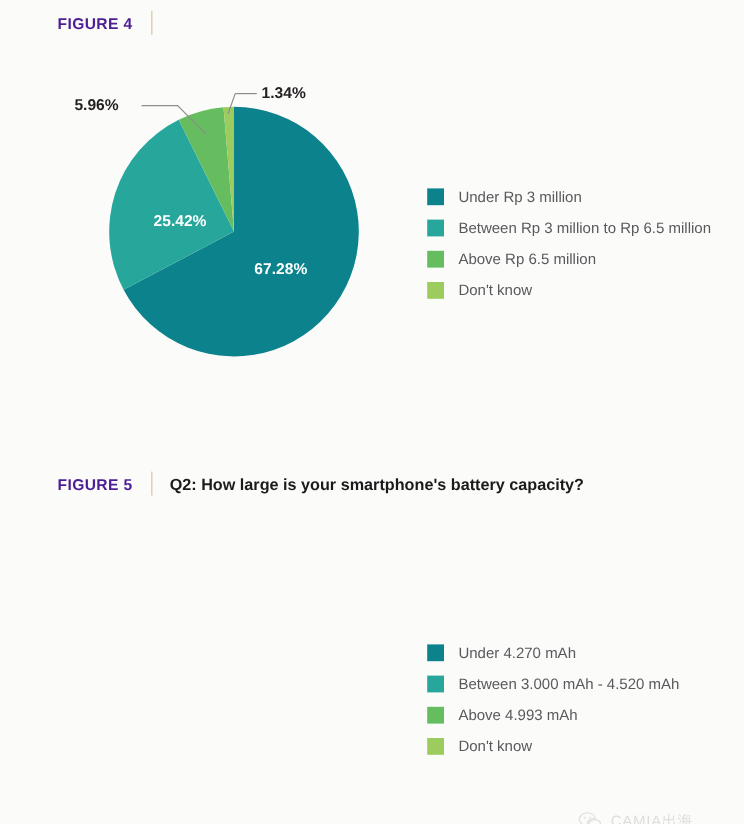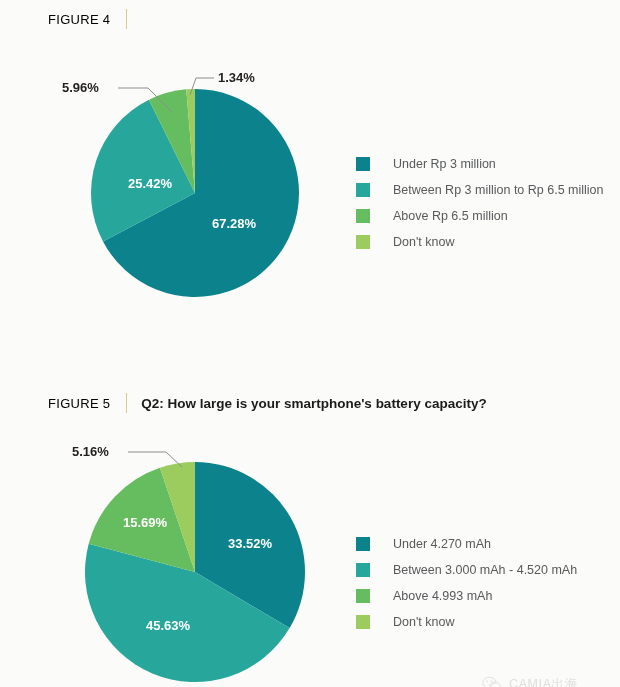--- a/index.html
+++ b/index.html
@@ -8,23 +8,23 @@
     width: 620px; height: 687px;
     background: #fbfbfa;
     font-family: "Liberation Sans", sans-serif;
     overflow: hidden;
   }
   .page { position: relative; width: 620px; height: 687px; background: #fbfbfa; }
 
   
   .fig-header { position: absolute; display: flex; align-items: center; height: 22px; }
   .fig-tag {
-    color: #000000;
+    color: #4c1d95;
     font-size: 13px;
-    font-weight: 400;
+    font-weight: 700;
     letter-spacing: .3px;
     white-space: nowrap;
     padding-left: 38px;
   }
   .fig-divider {
     width: 1px;
     height: 20px;
     background: #d9c98f;
     margin: 0 14px 0 16px;
   }
@@ -53,21 +53,20 @@
   }
   .leader { stroke: #8d8d8d; stroke-width: 1; fill: none; }
 
   
   .legend { position: absolute; }
   .legend-row {
     display: flex;
     align-items: center;
     height: 22px;
     margin-bottom: 4px;
-    gap: 11px;
   }
   .legend-swatch {
     width: 14px; height: 14px;
     flex: 0 0 14px;
     margin-right: 12px;
   }
   .legend-text {
     font-size: 12.5px;
     color: #58595b;
     white-space: nowrap;
@@ -137,35 +136,20 @@
       <span class="legend-text">Don't know</span>
     </div>
   </div>
 
   <div class="fig-header" style="left:10px; top:392px;">
     <span class="fig-tag">FIGURE 5</span>
     <span class="fig-divider"></span>
     <span class="fig-title">Q2: How large is your smartphone's battery capacity?</span>
   </div>
 
-  <div class="chart-block" style="left:0px; top:435px; width:340px; height:252px;">
-    <svg class="pie-svg" width="340" height="252" viewBox="0 0 340 252">
-      <g id="pie2-slices">
-          <path d="M 195 137 L 195 27 A 110 110 0 0 1 289.6111833973777 193.11349192616476 Z" fill="#0b828c"></path>
-          <path d="M 195 137 L 289.6111833973777 193.11349192616476 A 110 110 0 0 1 88.71840355901139 108.64118729645335 Z" fill="#27a79b"></path>
-          <path d="M 195 137 L 88.71840355901139 108.64118729645335 A 110 110 0 0 1 159.95814908733664 32.730787455669955 Z" fill="#66bd5f"></path>
-          <path d="M 195 137 L 159.95814908733664 32.730787455669955 A 110 110 0 0 1 195.00000000000009 27 Z" fill="#9bcc5d"></path>
-        </g>
-      <polyline class="leader" points="128,17 166,17 182,32"></polyline>
-      <text class="callout-label" x="72" y="21">5.16%</text>
-      <text class="slice-label" x="250" y="113" text-anchor="middle">33.52%</text>
-      <text class="slice-label" x="168" y="195" text-anchor="middle">45.63%</text>
-      <text class="slice-label" x="145" y="92" text-anchor="middle">15.69%</text>
-    </svg>
-  </div>
 
   <div class="legend" style="left:356px; top:533px;">
     <div class="legend-row">
       <span class="legend-swatch" style="background:#0b828c"></span>
       <span class="legend-text">Under 4.270 mAh</span>
     </div>
     <div class="legend-row">
       <span class="legend-swatch" style="background:#27a79b"></span>
       <span class="legend-text">Between 3.000 mAh - 4.520 mAh</span>
     </div>

